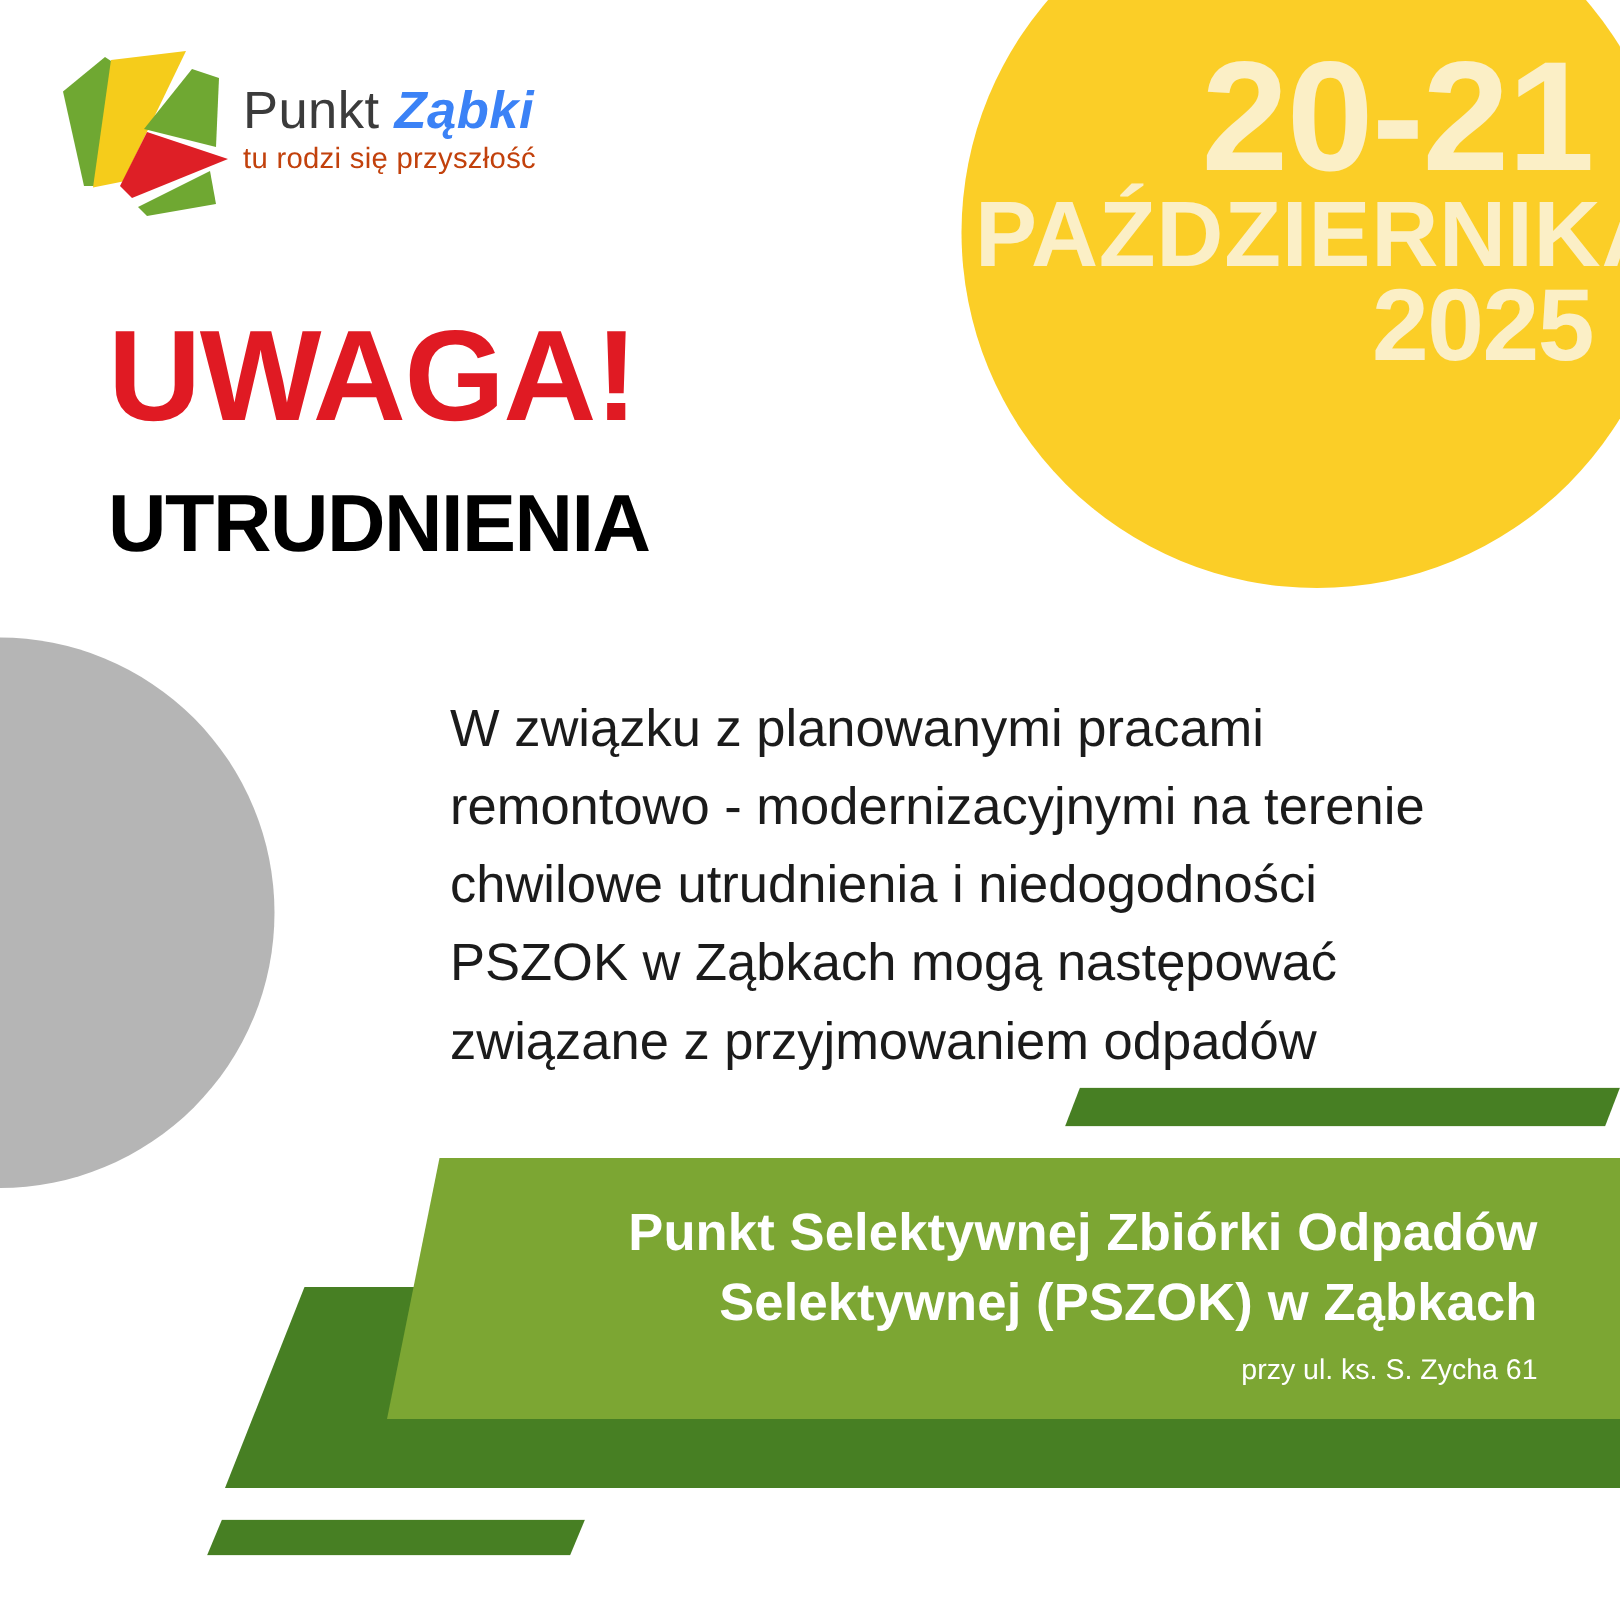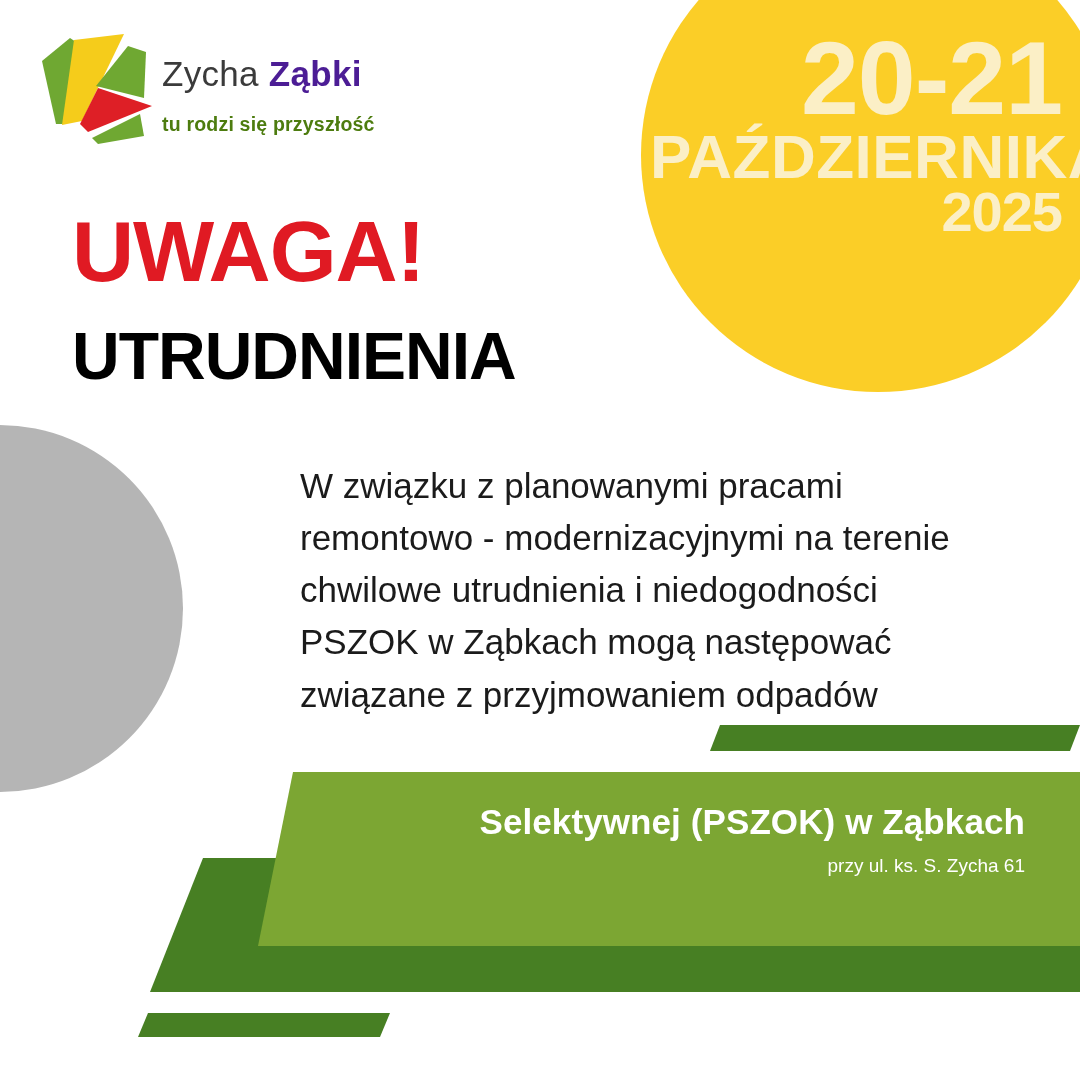--- a/index.html
+++ b/index.html
@@ -62,65 +62,66 @@
   }
   .logo-line1 {
     font-size: 35px;
     color: #3b3b3b;
     font-weight: 300;
     letter-spacing: 0.3px;
     line-height: 1.05;
     white-space: nowrap;
   }
   .logo-line1 b {
-    color: #4c1d95;
+    color: #3b82f6;
     font-weight: 700;
+    font-style: italic;
   }
   .logo-line2 {
     font-size: 19.5px;
-    color: #4d7c0f;
-    font-weight: 700;
+    color: #c2410c;
+    font-weight: 400;
     letter-spacing: 0.2px;
-    margin-top: 20px;
+    margin-top: 2px;
     white-space: nowrap;
   }
 
   
   .date-block {
     position: absolute;
     left: 650px;
     top: 30px;
     width: 412px;
     text-align: right;
     color: #FBEFC6;
     font-weight: 800;
     line-height: 0.94;
     letter-spacing: -1px;
   }
   .date-range { font-size: 104px; }
   .date-month { font-size: 62px; letter-spacing: 0.5px; }
-  .date-year  { font-size: 56px; }
+  .date-year  { font-size: 68px; }
 
   
   .headline {
     position: absolute;
     left: 72px;
     top: 205px;
     width: 700px;
   }
   .headline-1 {
     color: #E01A23;
     font-size: 86px;
     font-weight: 800;
     letter-spacing: -1px;
     line-height: 1.08;
   }
   .headline-2 {
     color: #000000;
-    font-size: 66px;
+    font-size: 54px;
     font-weight: 800;
     letter-spacing: -1px;
     line-height: 1.1;
     margin-top: 22px;
   }
 
   
   .body-text {
     position: absolute;
     left: 300px;
@@ -206,21 +207,21 @@
     <div class="logo-mark">
       <svg viewBox="0 0 122 122" width="122" height="122" aria-hidden="true">
         <polygon points="6,33 34,10 40,14 27,96 20,96" fill="#6FA832"></polygon>
         <polygon points="38,12 88,6 46,93 26,97" fill="#F5CC1B"></polygon>
         <polygon points="92,18 110,24 108,70 60,58" fill="#6FA832"></polygon>
         <polygon points="44,96 62,60 116,78 52,104" fill="#DE1F26"></polygon>
         <polygon points="56,110 104,86 108,108 62,116" fill="#6FA832"></polygon>
       </svg>
     </div>
     <div class="logo-text">
-      <div class="logo-line1"><span>Zycha </span><b>Ząbki</b></div>
+      <div class="logo-line1"><span>Punkt </span><b>Ząbki</b></div>
       <div class="logo-line2">tu rodzi się przyszłość</div>
     </div>
   </div>
 
   <div class="date-block">
     <div class="date-range">20-21</div>
     <div class="date-month">PAŹDZIERNIKA</div>
     <div class="date-year">2025</div>
   </div>
 
@@ -236,17 +237,18 @@
     <div>PSZOK w Ząbkach mogą następować</div>
     <div>związane z przyjmowaniem odpadów</div>
   </div>
 
   <div class="bar-top"></div>
   <div class="band-dark"></div>
   <div class="band-light"></div>
   <div class="bar-bottom"></div>
 
   <div class="banner-text">
+    <div class="banner-line">Punkt Selektywnej Zbiórki Odpadów</div>
     <div class="banner-line">Selektywnej (PSZOK) w Ząbkach</div>
     <div class="banner-sub">przy ul. ks. S. Zycha 61</div>
   </div>
 
 </div>
 
 </body></html>

